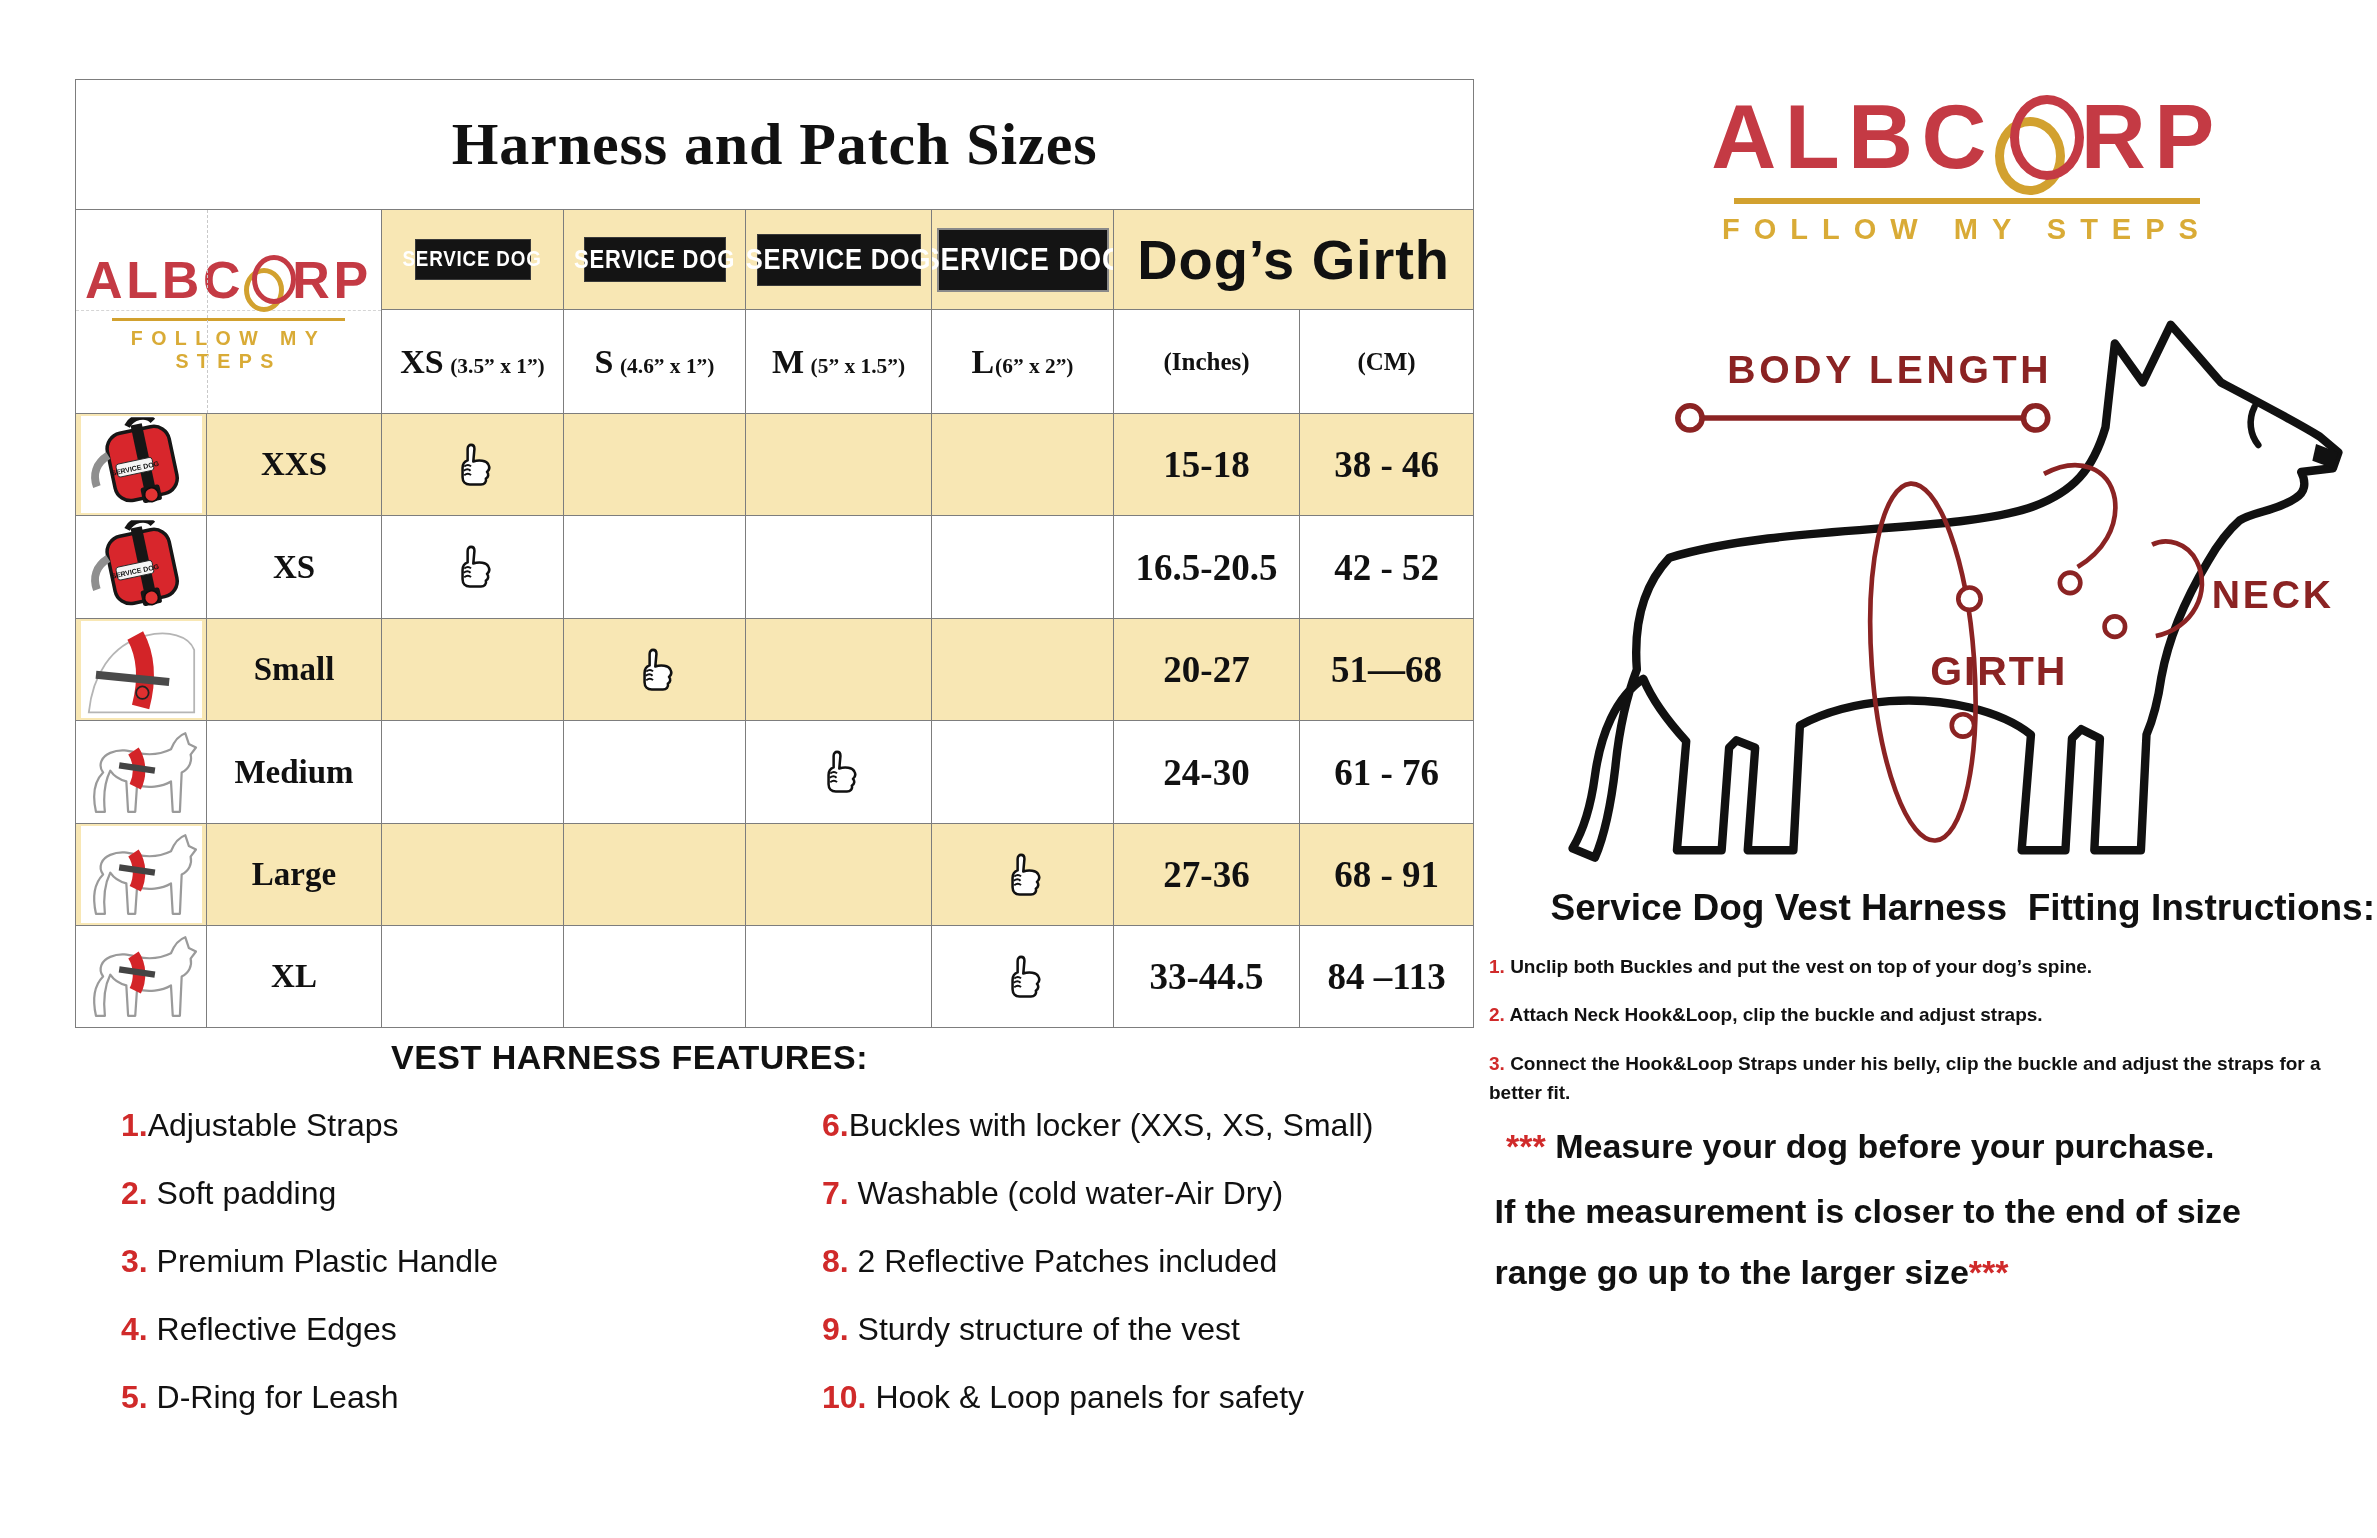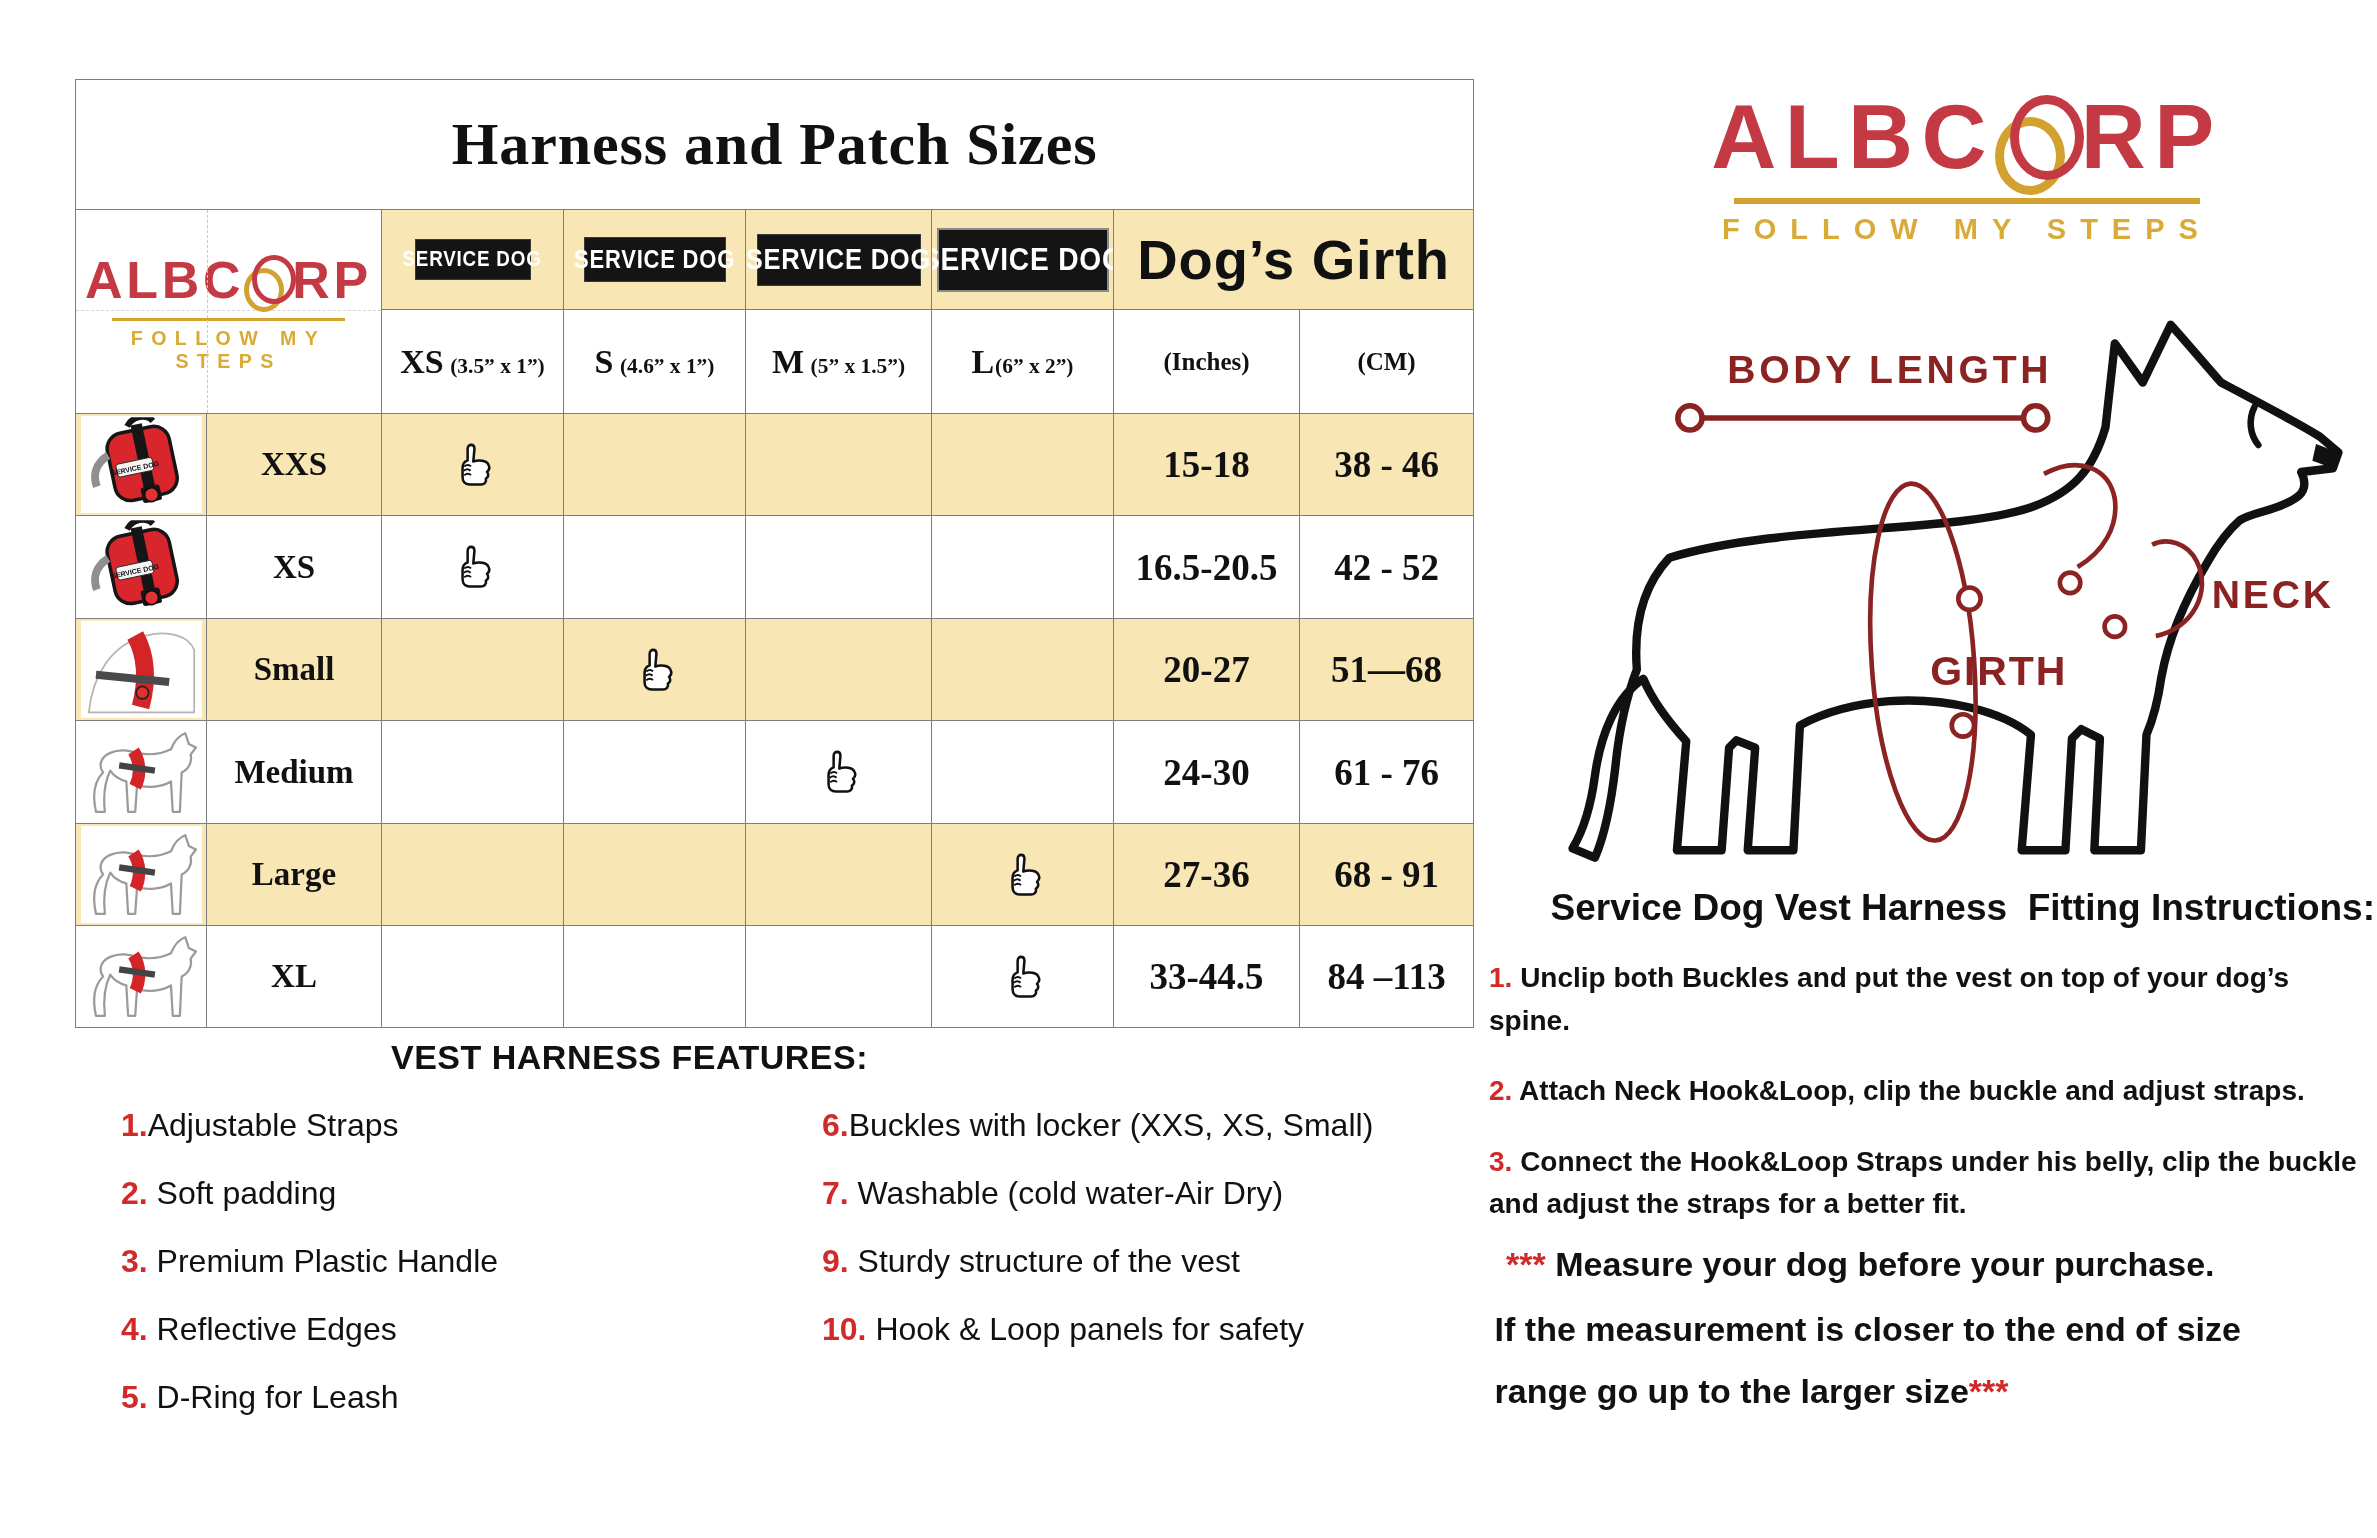--- a/index.html
+++ b/index.html
@@ -71,21 +71,21 @@
   #brand .logo-underline{width:466px;height:5.6px;margin:9.3px 0 9.3px 0;}
   #brand .tagline{color:#d9ab36;font-weight:bold;font-size:29px;letter-spacing:14px;}
 
   
   #dog-diagram{position:absolute;left:1492px;top:308px;width:886px;height:573px;}
   .anno{fill:#8b2323;font-weight:bold;font-family:"Liberation Sans","DejaVu Sans",sans-serif;}
 
   
   #instructions{position:absolute;left:1489px;top:887px;width:886px;}
   .inst-title{font-weight:bold;font-size:37px;text-align:right;white-space:pre-wrap;margin-bottom:24px;}
-  .inst-step{font-weight:bold;font-size:28px;line-height:1.52;margin-bottom:19.6px;white-space:pre-wrap;}
+  .inst-step{font-weight:bold;font-size:19px;line-height:1.52;margin-bottom:19.6px;white-space:pre-wrap;}
   .inst-num{color:#d02a2a;}
   .note1{font-weight:bold;font-size:34px;margin:9.3px 0 0 17px;}
   .note2{font-weight:bold;font-size:34px;line-height:1.8;margin:15px 0 0 5.6px;width:839px;}
   .stars{color:#d02a2a;}
 </style>
 </head>
 <body>
 
 <svg width="0" height="0" style="position:absolute" aria-hidden="true">
   <defs>
@@ -300,20 +300,21 @@
   <ul class="feat-list" id="feat-left">
     <li class="feat-item"><span class="feat-num">1.</span><span>Adjustable Straps</span></li>
     <li class="feat-item"><span class="feat-num">2.</span><span> Soft padding</span></li>
     <li class="feat-item"><span class="feat-num">3.</span><span> Premium Plastic Handle</span></li>
     <li class="feat-item"><span class="feat-num">4.</span><span> Reflective Edges</span></li>
     <li class="feat-item"><span class="feat-num">5.</span><span> D-Ring for Leash</span></li>
   </ul>
   <ul class="feat-list" id="feat-right">
     <li class="feat-item"><span class="feat-num">6.</span><span>Buckles with locker (XXS, XS, Small)</span></li>
     <li class="feat-item"><span class="feat-num">7.</span><span> Washable (cold water-Air Dry)</span></li>
+    <li class="feat-item"><span class="feat-num">8.</span><span> 2 Reflective Patches included</span></li>
     <li class="feat-item"><span class="feat-num">9.</span><span> Sturdy structure of the vest</span></li>
     <li class="feat-item"><span class="feat-num">10.</span><span> Hook &amp; Loop panels for safety</span></li>
   </ul>
 
   <div id="brand">
     <div class="logo-word">
       <span>ALBC</span>
         <span class="rings">
           <span class="ring ring-gold"></span>
           <span class="ring ring-red"></span>

